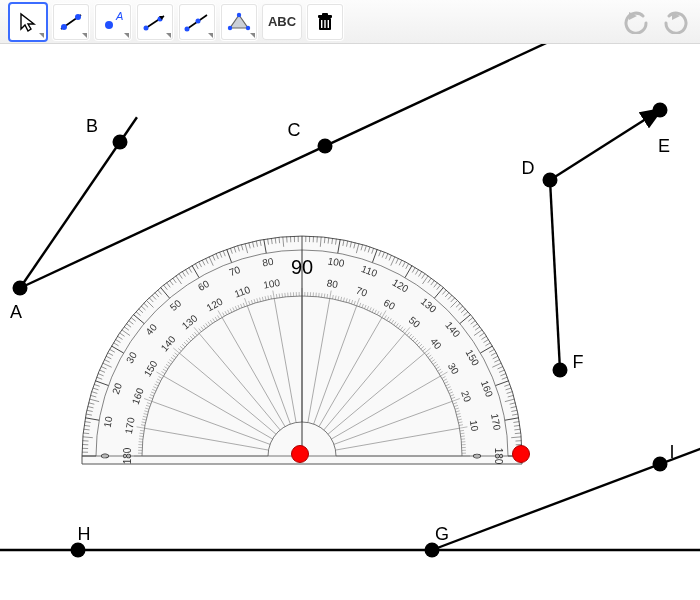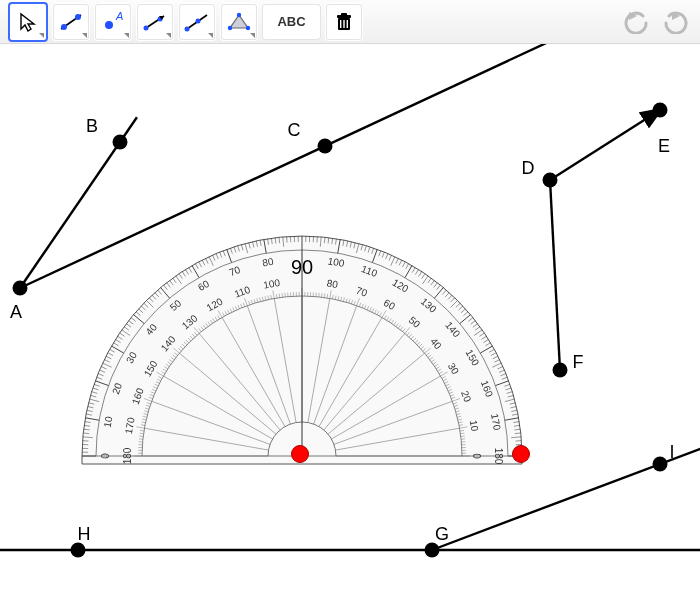--- a/index.html
+++ b/index.html
@@ -42,21 +42,21 @@
   .tool svg { display: block; }
   .tool .mini-arrow {
     position: absolute;
     right: 2px;
     bottom: 2px;
     width: 0; height: 0;
     border-left: 5px solid transparent;
     border-top: 5px solid #888;
   }
   .tool-text {
-    width: 59px;
+    width: 40px;
     height: 36px;
     display: flex;
     align-items: center;
     justify-content: center;
     border-radius: 4px;
     background: #fff;
     box-shadow: 0 0 0 1px #e4e4e4 inset;
     cursor: pointer;
     font-size: 13px;
     font-weight: 600;

